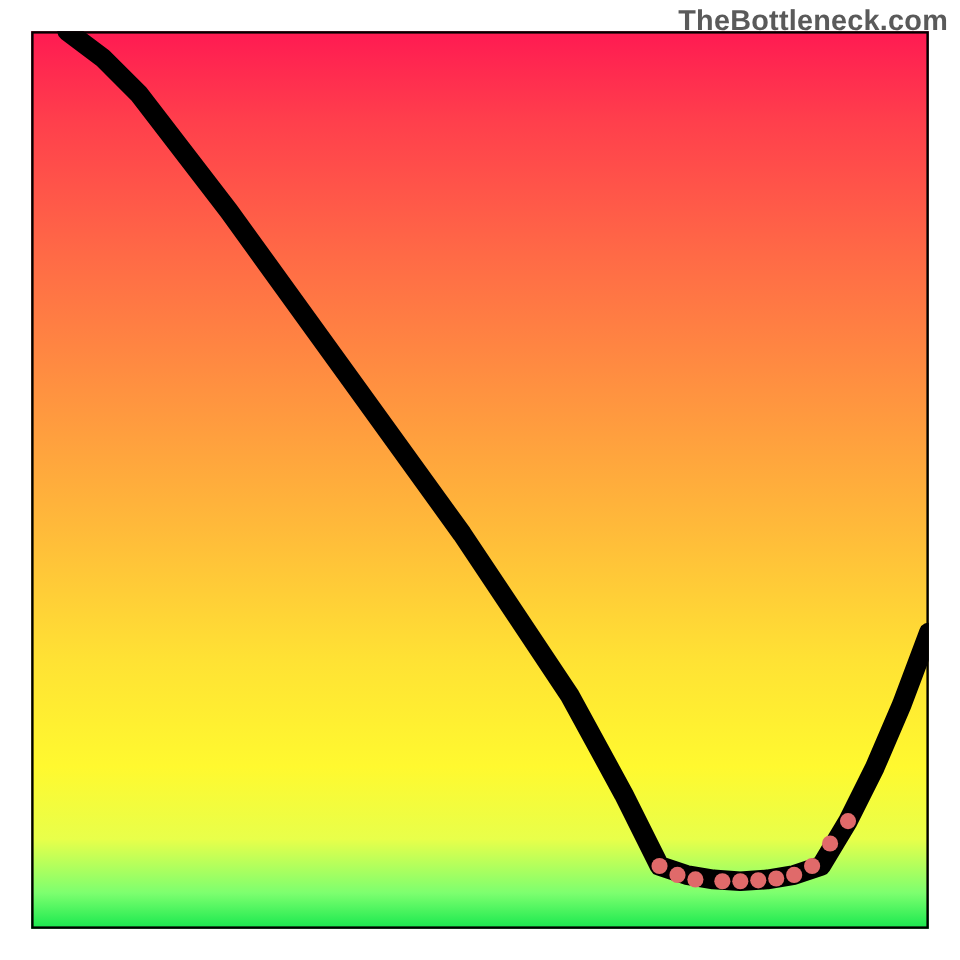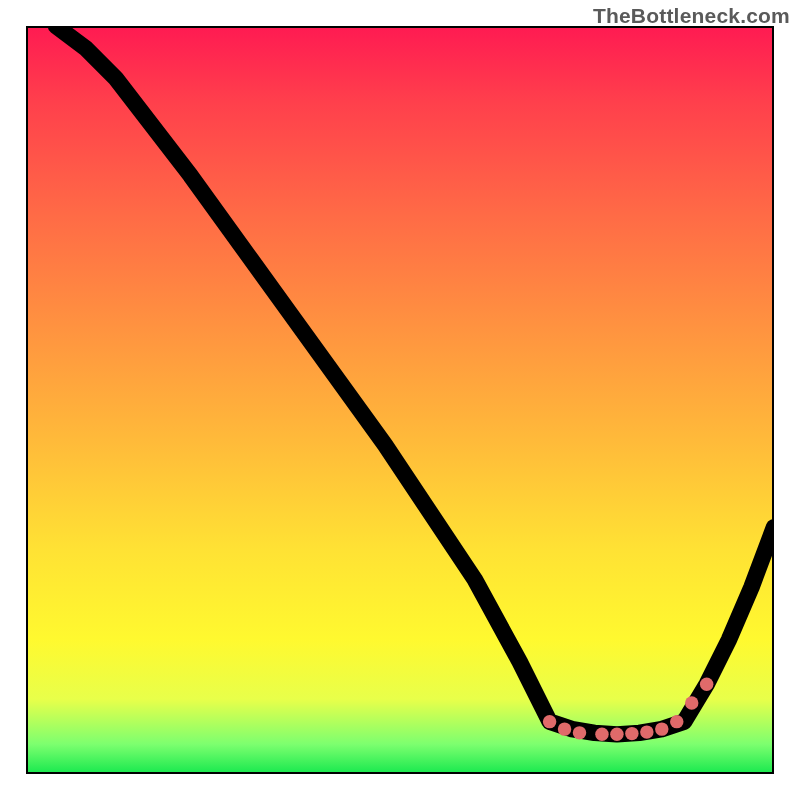--- a/index.html
+++ b/index.html
@@ -13,21 +13,21 @@
   }
   .frame {
     position: relative;
     width: 800px;
     height: 800px;
   }
   .watermark {
     position: absolute;
     top: 4px;
     right: 10px;
-    font-size: 21px;
+    font-size: 24px;
     font-weight: 600;
     color: #5a5a5a;
     letter-spacing: 0.2px;
     z-index: 30;
     pointer-events: none;
   }
   .chart-area {
     position: absolute;
     left: 26px;
     top: 26px;

